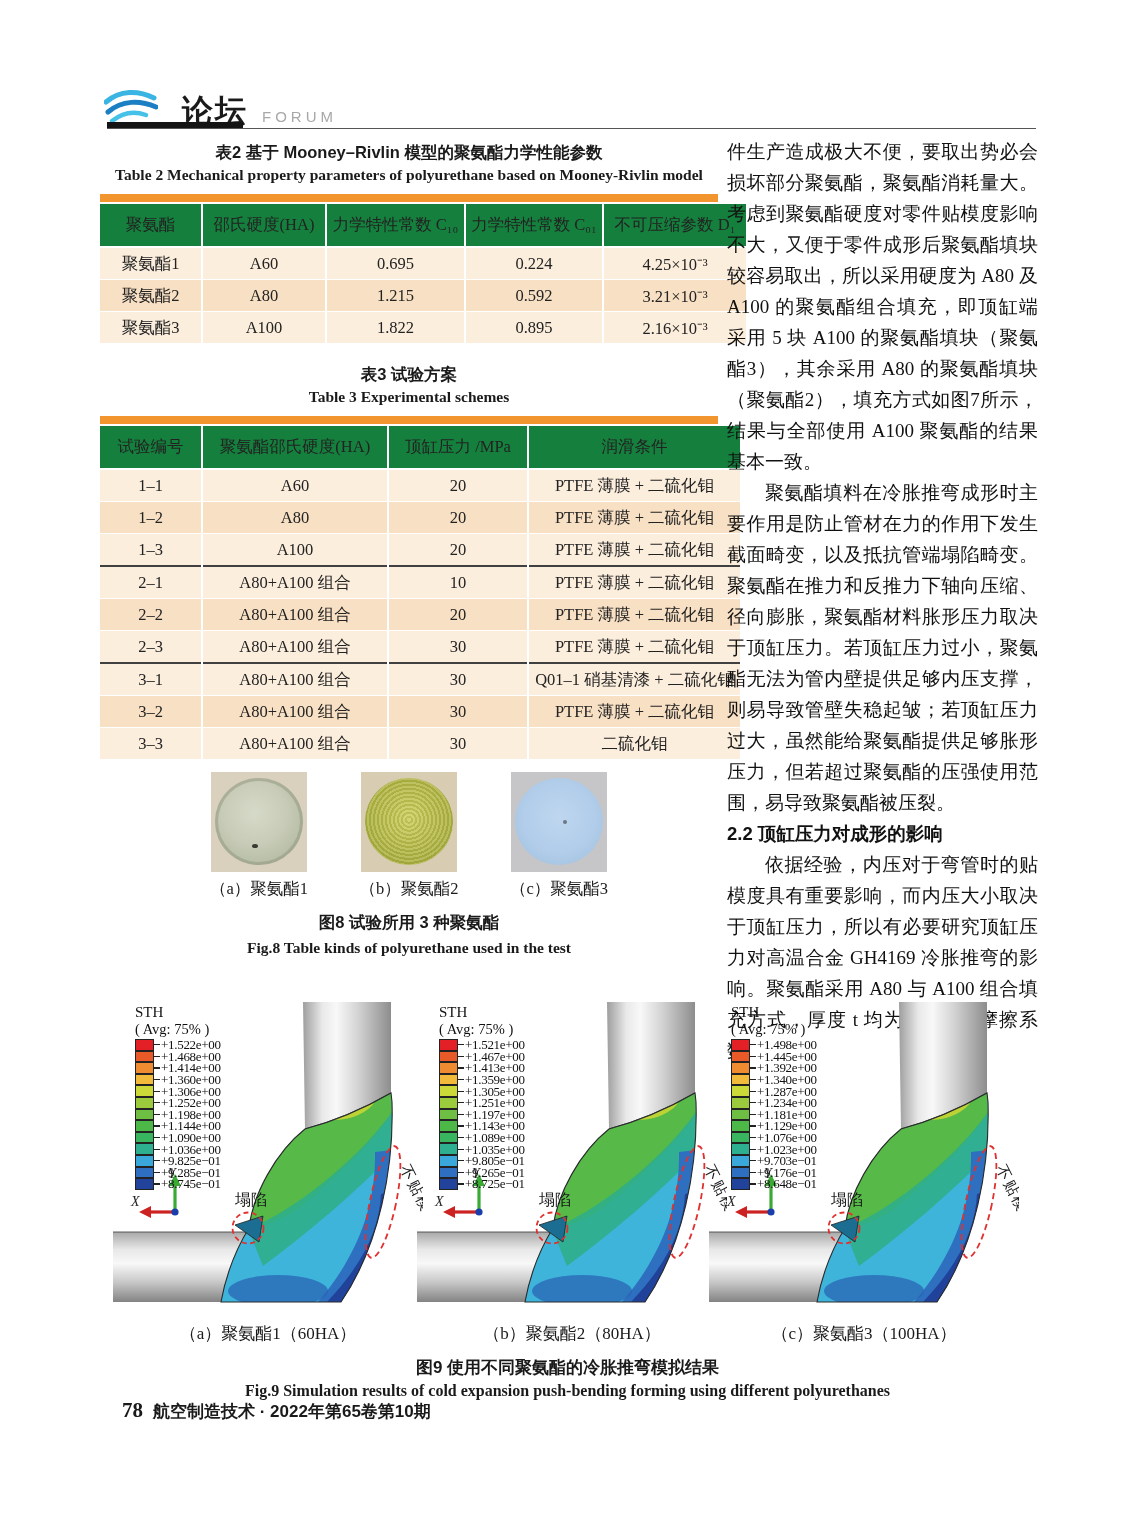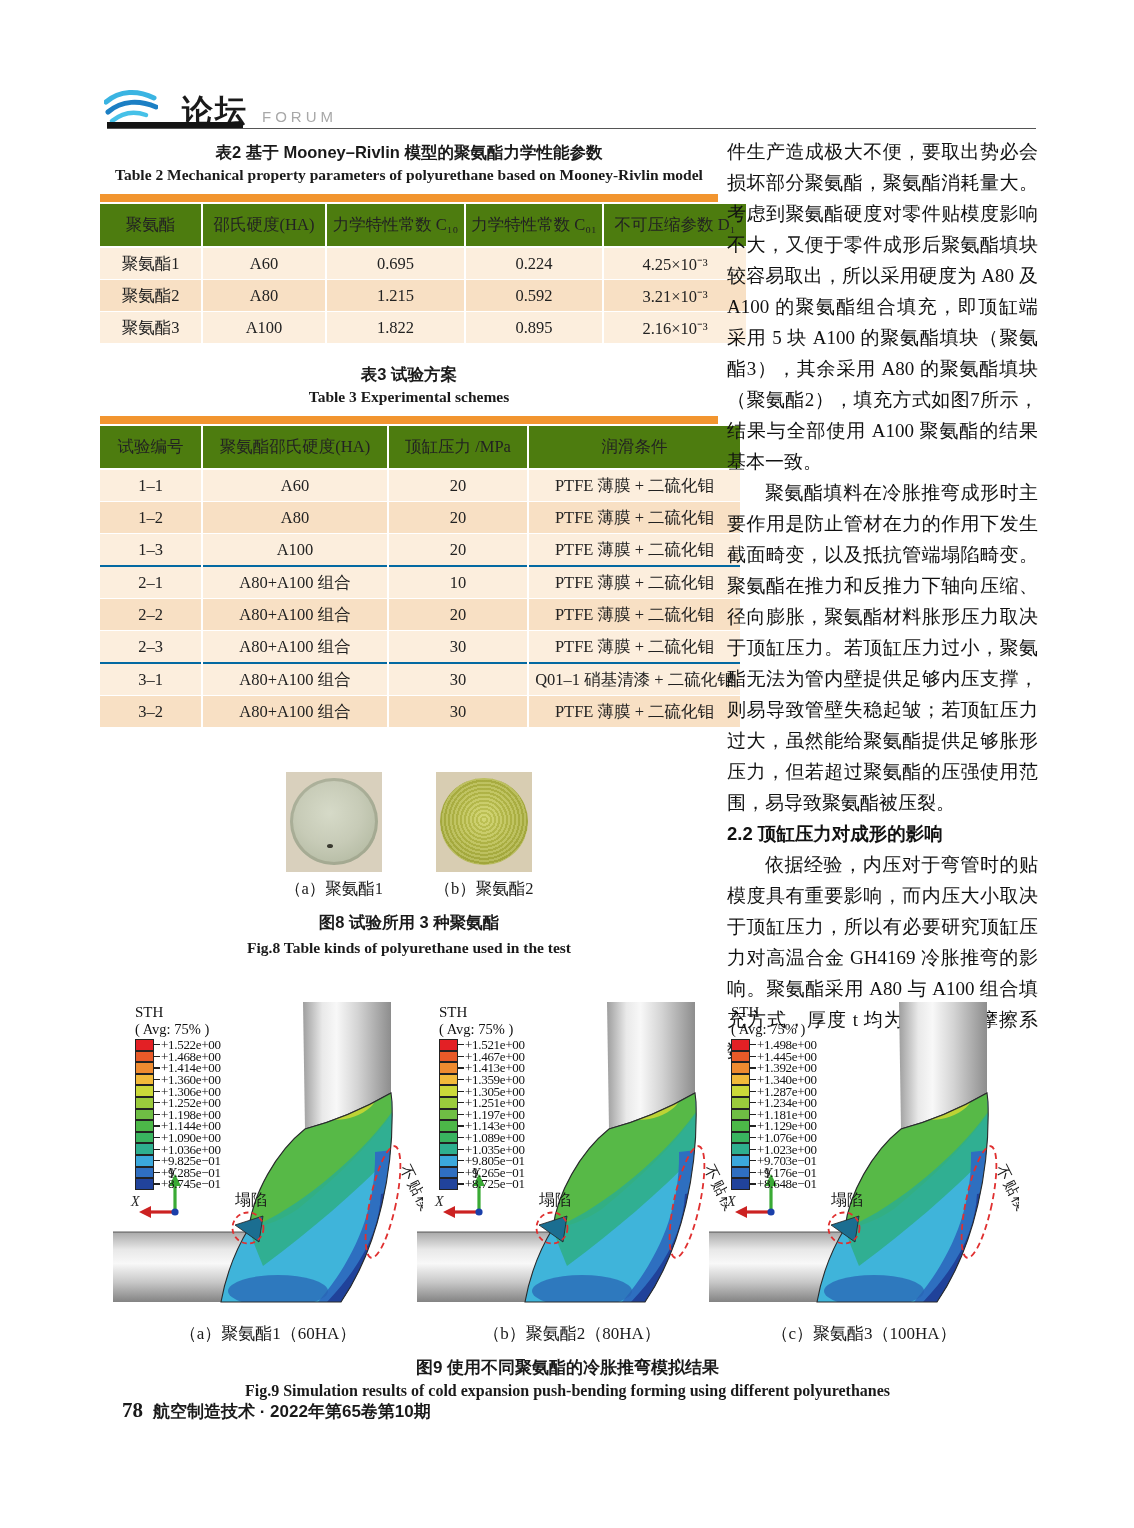--- a/index.html
+++ b/index.html
@@ -15,28 +15,28 @@
   .rule-thin{position:absolute;left:107px;top:128px;width:929px;height:1px;background:#555;}
 
   
   .blk{position:absolute;}
   .tt-cn{font-size:16.5px;font-weight:bold;text-align:center;width:618px;}
   .tt-en{font-size:15.5px;font-weight:bold;text-align:center;width:618px;
          font-family:"Liberation Serif",serif;}
   .topbar{width:618px;height:8px;background:#F2952F;margin-bottom:2px;}
   table.datatbl{width:618px;border-collapse:collapse;table-layout:fixed;
     font-family:"Liberation Serif",serif;font-size:16.5px;color:#222;}
-  table.datatbl th{background:#4d7c0f;font-weight:normal;height:42px;
+  table.datatbl th{background:#15803d;font-weight:normal;height:42px;
     border-bottom:2px solid #fff;}
   table.datatbl td{height:31px;text-align:center;border-bottom:1px solid #fff;}
   table.datatbl th,table.datatbl td{text-align:center;padding:0 2px;}
   table.datatbl th:not(:last-child),table.datatbl td:not(:last-child){border-right:2px solid #fff;}
   table.datatbl tr.light td{background:#FCEEDD;}
   table.datatbl tr.dark  td{background:#F8E0C4;}
-  table.datatbl tr.group-sep td{border-top:2px solid #0369a1;}
+  table.datatbl tr.group-sep td{border-top:2px solid #404040;}
   .t2 th:nth-child(1){width:97px;}  .t2 th:nth-child(2){width:118px;}
   .t2 th:nth-child(3){width:133px;} .t2 th:nth-child(4){width:132px;} .t2 th:nth-child(5){width:138px;}
   .t3 th:nth-child(1){width:97px;}  .t3 th:nth-child(2){width:180px;}
   .t3 th:nth-child(3){width:134px;} .t3 th:nth-child(4){width:207px;}
 
   
   .fig8-row{display:flex;justify-content:center;gap:10px;width:618px;}
   .fig8-item{width:140px;display:flex;flex-direction:column;align-items:center;}
   .photo{width:96px;height:100px;position:relative;}
   .photo .disc{position:absolute;left:4px;top:6px;width:88px;height:87px;border-radius:50%;}
@@ -200,37 +200,49 @@
             <td>A80+A100 组合</td>
             <td>30</td>
             <td>Q01–1 硝基清漆 + 二硫化钼</td>
           </tr>
           <tr class="dark">
             <td>3–2</td>
             <td>A80+A100 组合</td>
             <td>30</td>
             <td>PTFE 薄膜 + 二硫化钼</td>
           </tr>
+          <tr class="light">
+            <td>3–3</td>
+            <td>A80+A100 组合</td>
+            <td>30</td>
+            <td>二硫化钼</td>
+          </tr>
         </tbody>
       </table>
   </div>
 
   <div class="blk" style="left:100px;top:772px;">
     <div class="fig8-row">
       <div class="fig8-item">
         <div class="photo photo-a">
             <div class="disc"></div>
           </div>
         <div class="fig8-label">（a）聚氨酯1</div>
       </div>
       <div class="fig8-item">
         <div class="photo photo-b">
             <div class="disc"></div>
           </div>
         <div class="fig8-label">（b）聚氨酯2</div>
+      </div>
+      <div class="fig8-item">
+        <div class="photo photo-c">
+            <div class="disc"></div>
+          </div>
+        <div class="fig8-label">（c）聚氨酯3</div>
       </div>
     </div>
     <div class="figcap-cn">图8  试验所用 3 种聚氨酯</div>
     <div class="figcap-en">Fig.8   Table kinds of polyurethane used in the test</div>
   </div>
 
   <div class="rcol">
     <p>件生产造成极大不便，要取出势必会损坏部分聚氨酯，聚氨酯消耗量大。考虑到聚氨酯硬度对零件贴模度影响不大，又便于零件成形后聚氨酯填块较容易取出，所以采用硬度为 A80 及 A100 的聚氨酯组合填充，即顶缸端采用 5 块 A100 的聚氨酯填块（聚氨酯3），其余采用 A80 的聚氨酯填块（聚氨酯2），填充方式如图7所示，结果与全部使用 A100 聚氨酯的结果基本一致。</p>
     <p class="ind">聚氨酯填料在冷胀推弯成形时主要作用是防止管材在力的作用下发生截面畸变，以及抵抗管端塌陷畸变。聚氨酯在推力和反推力下轴向压缩、径向膨胀，聚氨酯材料胀形压力取决于顶缸压力。若顶缸压力过小，聚氨酯无法为管内壁提供足够内压支撑，则易导致管壁失稳起皱；若顶缸压力过大，虽然能给聚氨酯提供足够胀形压力，但若超过聚氨酯的压强使用范围，易导致聚氨酯被压裂。</p>
     <p class="sec-h">2.2  顶缸压力对成形的影响</p>

